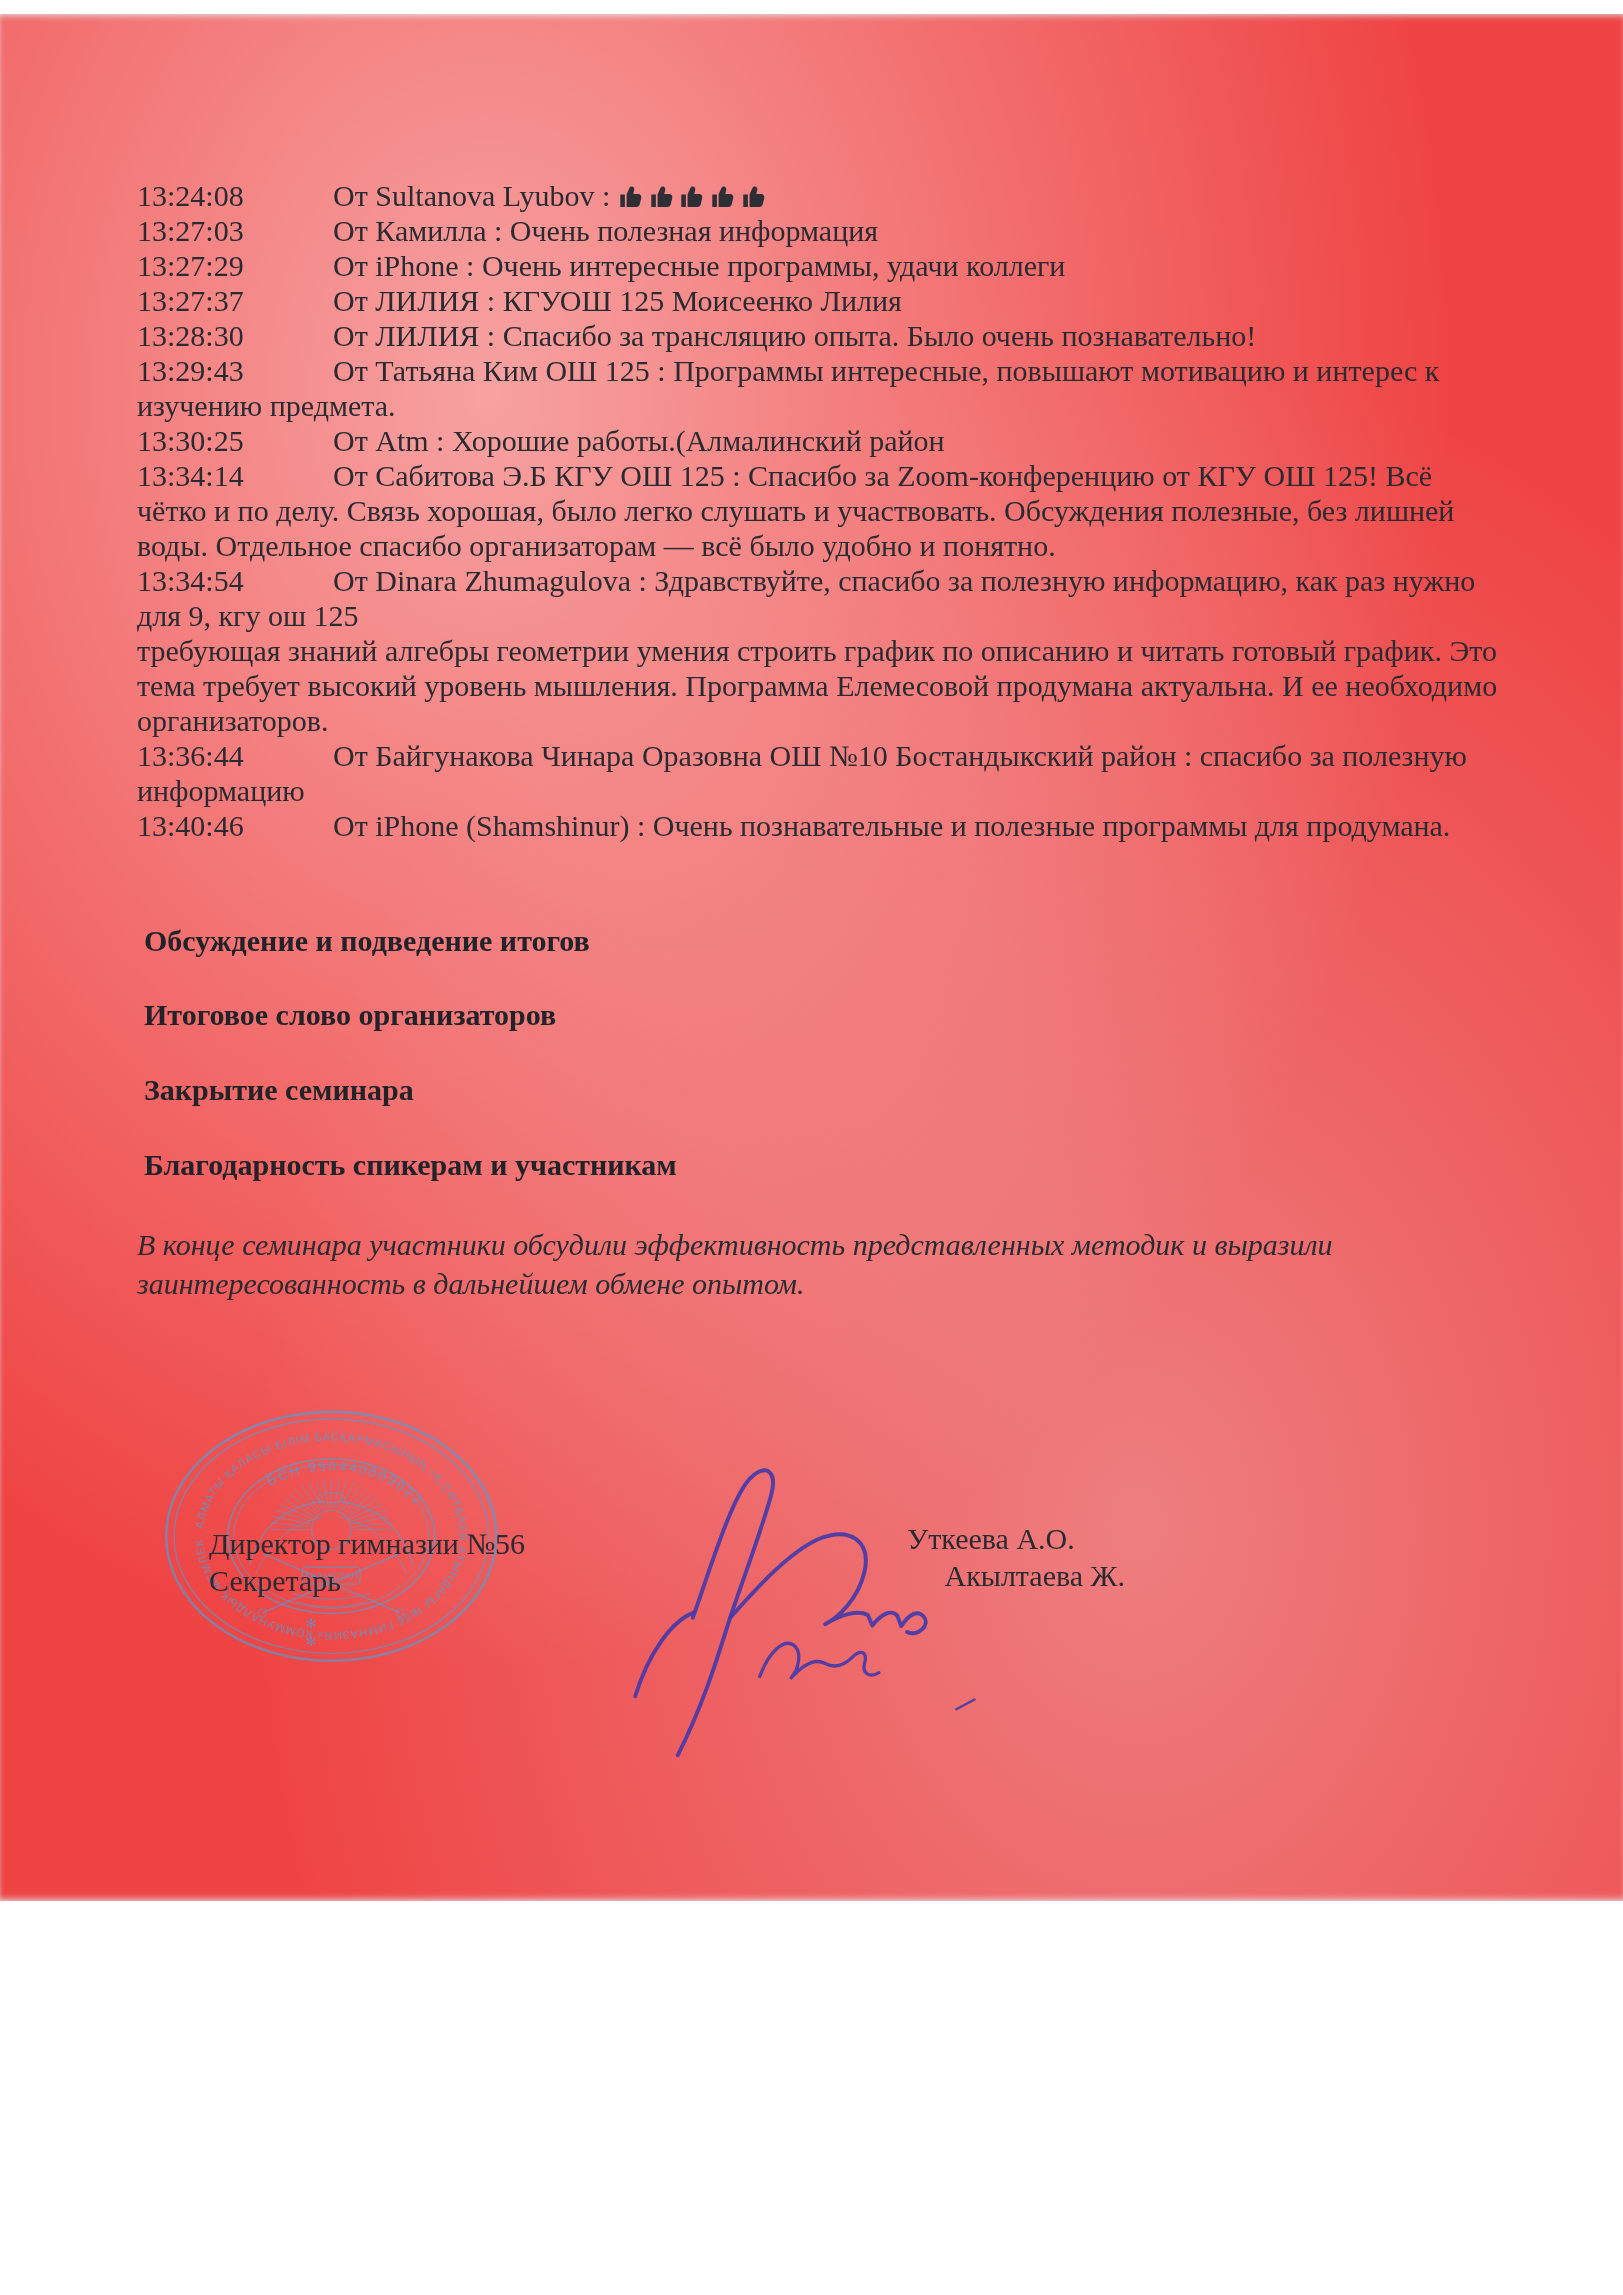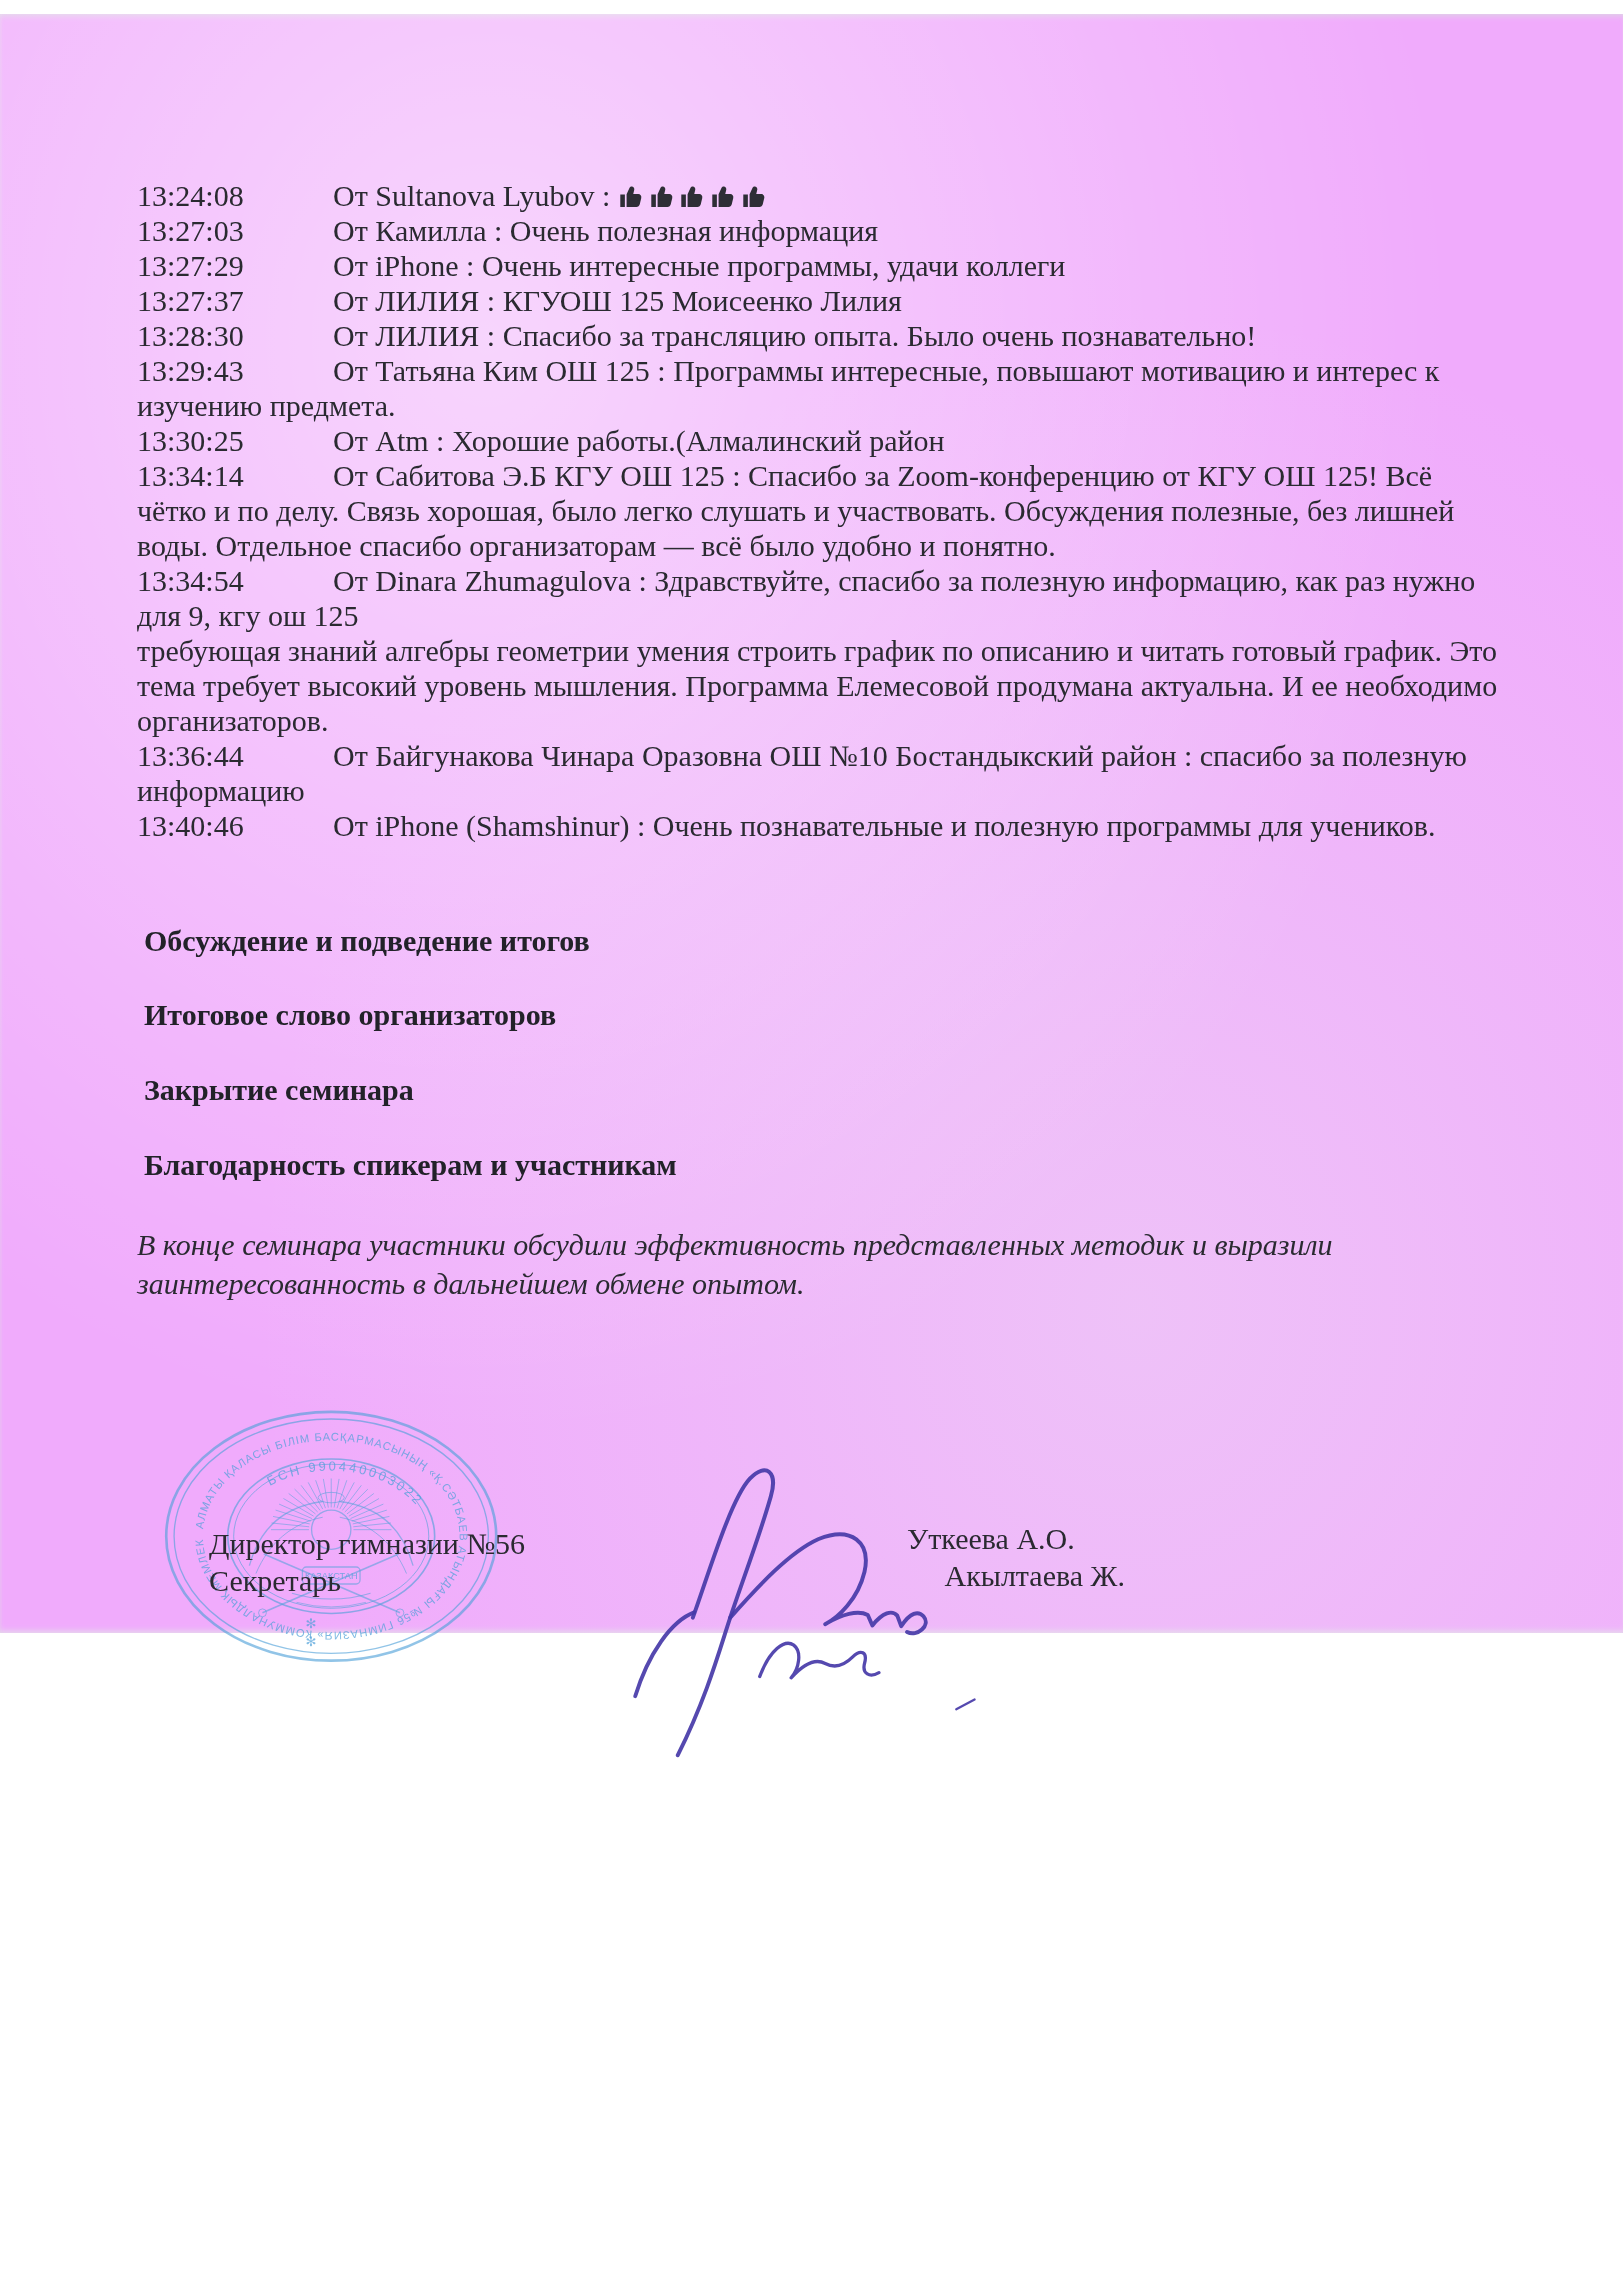--- a/index.html
+++ b/index.html
@@ -1,18 +1,18 @@
 <!DOCTYPE html>
 <html style="font-size:10.5px"><head>
 <meta charset="utf-8">
 <style>
   html,body{margin:0;padding:0;background:#ffffff;}
   .page{position:relative;width:1624px;height:2295px;background:#ffffff;overflow:hidden;
         font-family:"Liberation Serif", serif;color:#2a2a31;}
-  .paper{position:absolute;left:0;top:14.4px;width:1624px;height:1619px;background:#f0abfc;
+  .paper{position:absolute;left:0;top:14.4px;width:1624px;height:1887px;background:#ef4444;
          box-shadow:inset 0 3.9px 6.5px -2.6px #dcdce2, inset 0 -5.2px 7.9px -3.9px #e3e3e9;}
   .paper:before{content:"";position:absolute;left:0;top:0;width:100%;height:100%;
     background:radial-gradient(ellipse at 30% 20%, rgba(255,255,255,.5), rgba(0,0,0,0) 60%),
                radial-gradient(ellipse at 70% 80%, rgba(235,235,240,.35), rgba(0,0,0,0) 55%);}
   #chat-block{position:absolute;left:137px;top:164px;width:1368px;font-size:30px;}
   .chat-line{height:35px;line-height:35px;white-space:nowrap;}
   .ts{display:inline-block;width:196px;}
   .thumb-icon{vertical-align:-4.6px;margin-right:3.3px;}
   .heading{position:absolute;left:144px;font-size:30px;font-weight:700;color:#222229;white-space:nowrap;}
   #closing{position:absolute;left:137px;top:1211px;width:1388px;font-size:30px;font-style:italic;}
@@ -52,21 +52,21 @@
         <div class="chat-line"><span class="ts">13:34:14</span><span>От Сабитова Э.Б КГУ ОШ 125 : Спасибо за Zoom-конференцию от КГУ ОШ 125! Всё</span></div>
         <div class="chat-line"><span>чётко и по делу. Связь хорошая, было легко слушать и участвовать. Обсуждения полезные, без лишней</span></div>
         <div class="chat-line"><span>воды. Отдельное спасибо организаторам — всё было удобно и понятно.</span></div>
         <div class="chat-line"><span class="ts">13:34:54</span><span>От Dinara Zhumagulova : Здравствуйте, спасибо за полезную информацию, как раз нужно</span></div>
         <div class="chat-line"><span>для 9, кгу ош 125</span></div>
         <div class="chat-line"><span>требующая знаний алгебры геометрии умения строить график по описанию и читать готовый график. Это</span></div>
         <div class="chat-line"><span>тема требует высокий уровень мышления. Программа Елемесовой продумана актуальна. И ее необходимо</span></div>
         <div class="chat-line"><span>организаторов.</span></div>
         <div class="chat-line"><span class="ts">13:36:44</span><span>От Байгунакова Чинара Оразовна ОШ №10 Бостандыкский район : спасибо за полезную</span></div>
         <div class="chat-line"><span>информацию</span></div>
-        <div class="chat-line"><span class="ts">13:40:46</span><span>От iPhone (Shamshinur) : Очень познавательные и полезную программы для учеников.</span></div>
+        <div class="chat-line"><span class="ts">13:40:46</span><span>От iPhone (Shamshinur) : Очень познавательные и полезные программы для продумана.</span></div>
       </div>
 
     <div id="headings-holder">
         <div class="heading" style="top: 910px;">Обсуждение и подведение итогов</div>
         <div class="heading" style="top: 984px;">Итоговое слово организаторов</div>
         <div class="heading" style="top: 1059px;">Закрытие семинара</div>
         <div class="heading" style="top: 1134px;">Благодарность спикерам и участникам</div>
       </div>
 
     <div id="closing">

